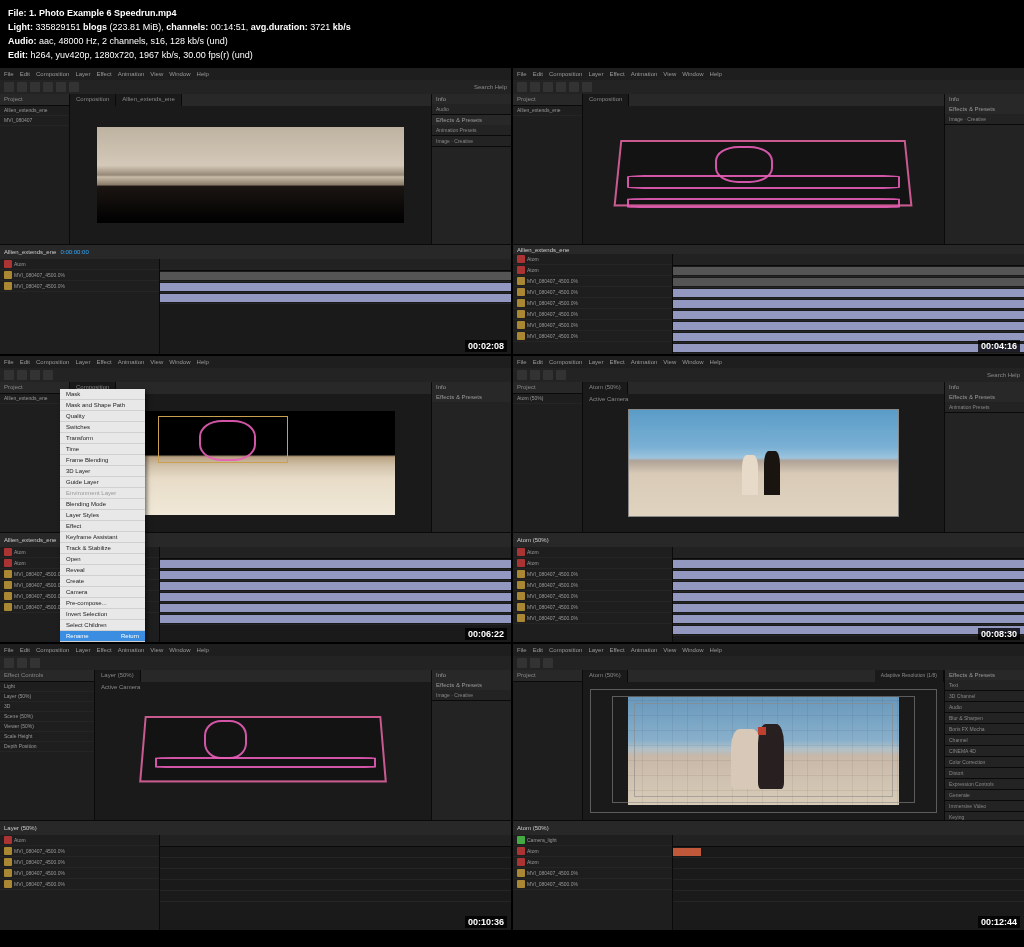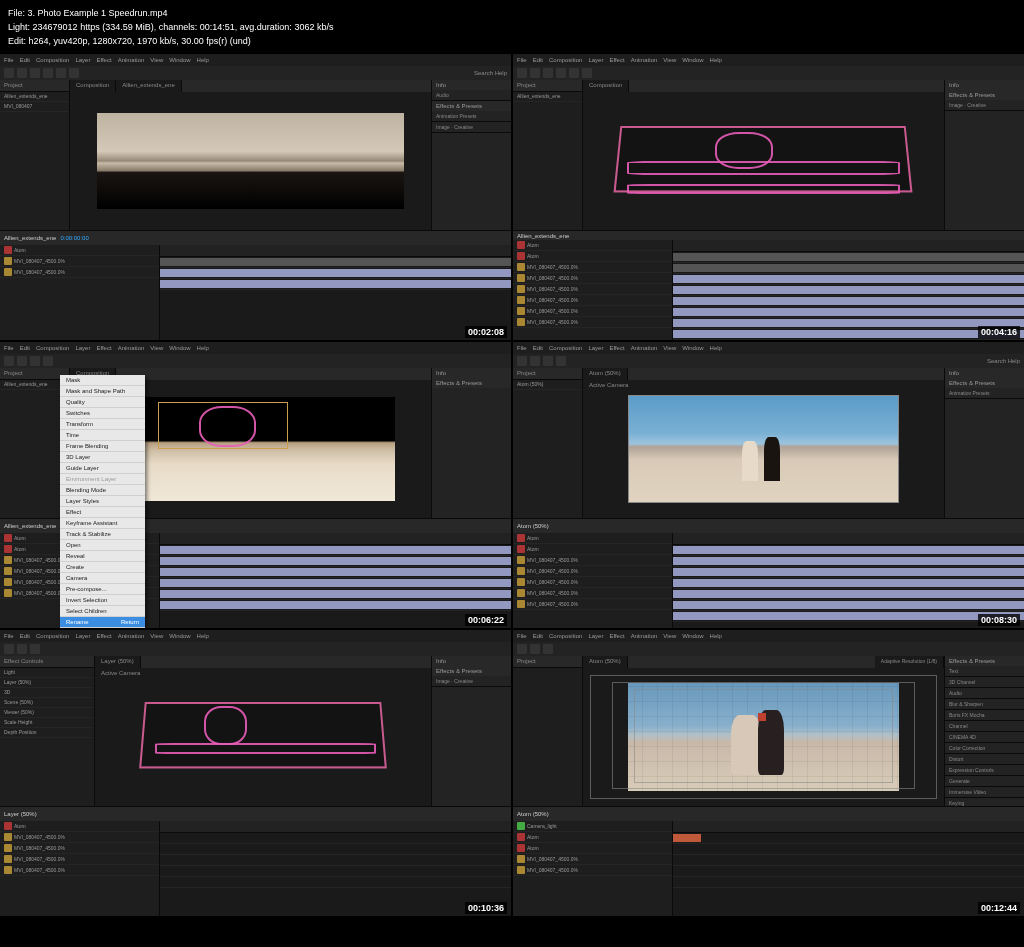--- a/index.html
+++ b/index.html
@@ -1,18 +1,18 @@
 <!DOCTYPE html>
 <html><head>
 <meta charset="utf-8">
 <style>
 *{margin:0;padding:0;box-sizing:border-box}
 body{background:#000;font-family:Arial,sans-serif;width:1024px;height:947px;overflow:hidden;font-size:9px;color:#ccc}
 .header{padding:6px 8px;line-height:14px}
-.header b{font-weight:normal;color:#fff}
+.header b{font-weight:bold;color:#fff}
 .header span{color:#fff}
 .grid{display:grid;grid-template-columns:1fr 1fr;grid-template-rows:repeat(3,1fr);height:862px;gap:2px}
 .pane{background:#1a1a1a;display:flex;flex-direction:column;position:relative;overflow:hidden}
 .menubar{background:#1e1e1e;height:12px;display:flex;align-items:center;padding:0 4px;gap:6px;font-size:6px;color:#999}
 .menubar span{white-space:nowrap}
 .toolbar{background:#232323;height:14px;display:flex;align-items:center;padding:0 4px;gap:3px}
 .tool{width:10px;height:10px;background:#333;border-radius:1px}
 .midrow{flex:1;display:flex;min-height:0}
 .left-panel{width:70px;background:#1e1e1e;border-right:1px solid #0a0a0a;display:flex;flex-direction:column}
 .panel-tab{height:12px;background:#282828;border-bottom:1px solid #0a0a0a;font-size:6px;padding:2px 4px;color:#888}
@@ -52,23 +52,24 @@
 .ctx-item{padding:2px 6px;border-bottom:1px solid #d0d0d0}
 .ctx-item.hl{background:#3a8de0;color:#fff}
 .ctx-item.dim{color:#999}
 
 .wire-box{position:absolute;border:1px solid #888;opacity:0.6}
 </style>
 </head>
 <body>
 
 <div class="header">
-  <div><b>File:</b> <b>3. Photo Example 1 Speedrun.mp4</b></div>
-  <div><b>Light:</b> <span>234679012</span> <b>https</b> <span>(334.59 MiB)</span>, <b>channels:</b> <span>00:14:51</span>, <b>avg.duration:</b> <span>3062</span> <b>kb/s</b></div>
-  <div><b>Edit:</b> <span>h264, yuv420p, 1280x720, 1970 kb/s, 30.00 fps(r) (und)</span></div>
+  <div><b>File:</b> <b>1. Photo Example 6 Speedrun.mp4</b></div>
+  <div><b>Light:</b> <span>335829151</span> <b>blogs</b> <span>(223.81 MiB)</span>, <b>channels:</b> <span>00:14:51</span>, <b>avg.duration:</b> <span>3721</span> <b>kb/s</b></div>
+  <div><b>Audio:</b> <span>aac, 48000 Hz, 2 channels, s16, 128 kb/s (und)</span></div>
+  <div><b>Edit:</b> <span>h264, yuv420p, 1280x720, 1967 kb/s, 30.00 fps(r) (und)</span></div>
 </div>
 
 <div class="grid">
 
 <div class="pane">
   <div class="menubar">
     <span>File</span>
         <span>Edit</span>
         <span>Composition</span>
         <span>Layer</span>

